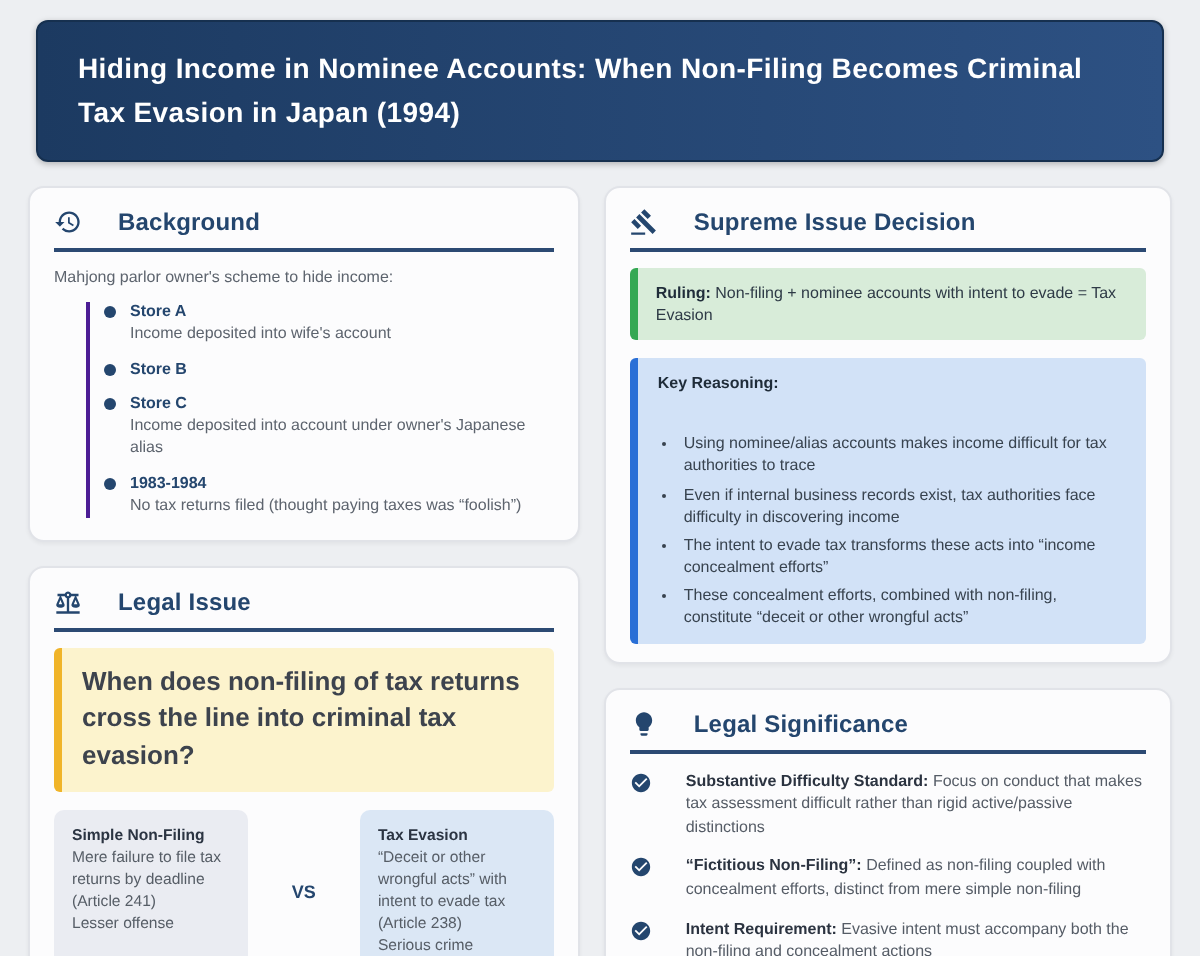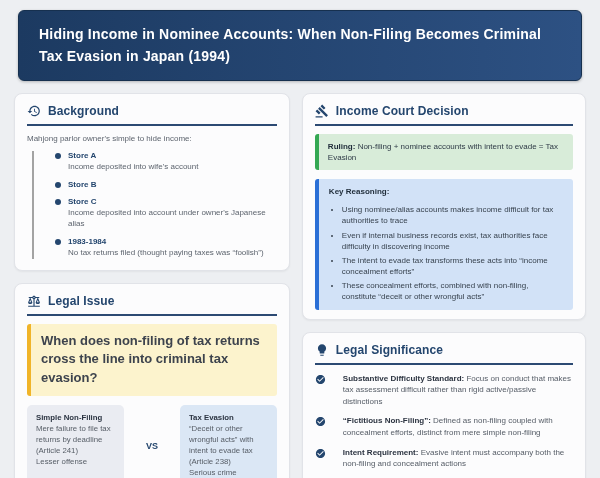--- a/index.html
+++ b/index.html
@@ -30,52 +30,52 @@
   .col  { display:flex; flex-direction:column; gap:12px; }
 
   .card {
     background:#fcfcfd;
     border:1px solid #e1e3e8;
     border-radius:8px;
     padding:10px 12px 9px;
     box-shadow:0 1px 2px rgba(0,0,0,.05);
   }
   .card-head {
-    display:flex; align-items:center; gap:7px;
+    display:flex; align-items:center; gap:18px;
     border-bottom:2px solid #2c4a73;
     padding-bottom:6px; margin-bottom:8px;
   }
   .card-head .icon { width:14px; height:14px; color:#24466e; flex:0 0 auto; display:flex; }
   .card-head .icon svg { width:14px; height:14px; fill:currentColor; }
   .card-head h2 { font-size:12px; font-weight:bold; color:#24466e; letter-spacing:.1px; }
 
   
   .intro { font-size:8px; color:#5d646e; margin-bottom:8px; }
-  .timeline { border-left:2px solid #a3a3a3; margin-left:5px; padding-left:16px; }
+  .timeline { border-left:2px solid #4c1d95; margin-left:16px; padding-left:2px; }
   .t-item { position:relative; padding-left:18px; margin-bottom:8px; }
   .t-item:last-child { margin-bottom:2px; }
   .t-dot {
     position:absolute; left:5px; top:2px;
     width:6px; height:6px; border-radius:50%; background:#24466e;
   }
   .t-label { font-size:8px; font-weight:bold; color:#24466e; margin-bottom:1px; }
   .t-desc  { font-size:8px; color:#5d646e; line-height:1.4; }
 
   
   .ruling-box {
     background:#d8ecd9; border-left:4px solid #34a853; border-radius:3px;
     padding:7px 9px; font-size:8px; line-height:1.4; color:#2e3a46;
     margin-bottom:9px;
   }
   .ruling-box b { color:#1f2c39;text-align:center; }
   .reasoning-box {
     background:#d2e2f7; border-left:4px solid #2a6fd6; border-radius:3px;
     padding:8px 10px 7px;
   }
-  .reasoning-box b { font-size:8px; color:#1f2c39; display:block; margin-bottom:8px; }
+  .reasoning-box b { font-size:8px; color:#1f2c39; display:block; margin-bottom:20px; }
   .reasoning-box ul { margin:0 0 0 13px; }
   .reasoning-box li { font-size:8px; color:#38434f; line-height:1.4; margin-bottom:3px; }
   .reasoning-box li:last-child { margin-bottom:0; }
 
   
   .question-box {
     background:#fcf3cd; border-left:4px solid #f0b429; border-radius:3px;
     padding:8px 10px; font-size:13px; font-weight:bold; color:#3d434d;
     line-height:1.45; margin-bottom:9px;
   }
@@ -110,21 +110,21 @@
 
       <section class="card">
         <div class="card-head">
           <span class="icon">
             <svg viewBox="0 0 24 24">
                 <path d="M13 3c-4.97 0-9 4.03-9 9H1l3.89 3.89.07.14L9 12H6c0-3.87 3.13-7 7-7s7 3.13 7 7-3.13 7-7 7c-1.93 0-3.68-.79-4.94-2.06l-1.42 1.42A8.954 8.954 0 0 0 13 21c4.97 0 9-4.03 9-9s-4.03-9-9-9zm-1 5v5l4.28 2.54.72-1.21-3.5-2.08V8z"></path>
               </svg>
           </span>
           <h2>Background</h2>
         </div>
-        <p class="intro">Mahjong parlor owner's simple to hide income:</p>
+        <p class="intro">Mahjong parlor owner's scheme to hide income:</p>
         <div class="timeline">
           <div class="t-item">
             <span class="t-dot"></span>
             <div class="t-label">Store A</div>
             <div class="t-desc">Income deposited into wife's account</div>
           </div>
           <div class="t-item">
             <span class="t-dot"></span>
             <div class="t-label">Store B</div>
           </div>
@@ -172,21 +172,21 @@
 
     <div class="col">
 
       <section class="card">
         <div class="card-head">
           <span class="icon">
             <svg viewBox="0 0 24 24">
                 <path d="M1 21h12v2H1v-2zM5.24 8.07l2.83-2.83 14.14 14.14-2.83 2.83L5.24 8.07zM12.32 1l5.66 5.66-2.83 2.83-5.66-5.66L12.32 1zM3.83 9.48l5.66 5.66-2.83 2.83L1 12.31l2.83-2.83z"></path>
               </svg>
           </span>
-          <h2>Income Court Decision</h2>
+          <h2>Supreme Issue Decision</h2>
         </div>
         <div class="ruling-box">
           <b>Ruling:</b><span> Non-filing + nominee accounts with intent to evade = Tax Evasion</span>
         </div>
         <div class="reasoning-box">
           <b>Key Reasoning:</b>
           <ul>
             <li>Using nominee/alias accounts makes income difficult for tax authorities to trace</li>
             <li>Even if internal business records exist, tax authorities face difficulty in discovering income</li>
             <li>The intent to evade tax transforms these acts into “income concealment efforts”</li>

